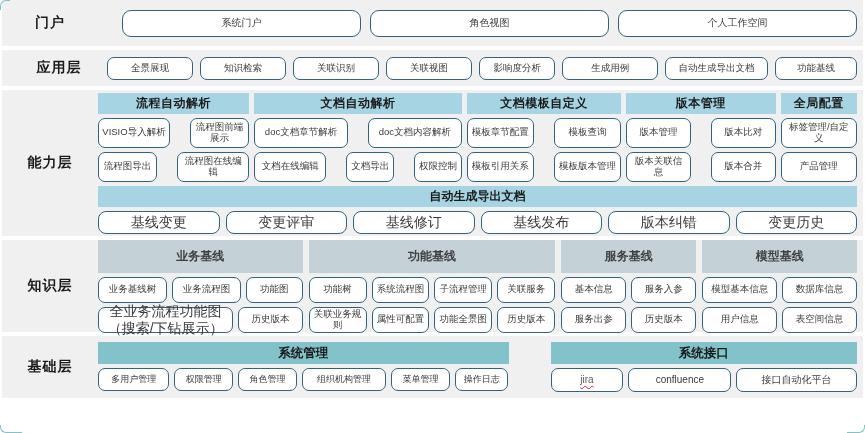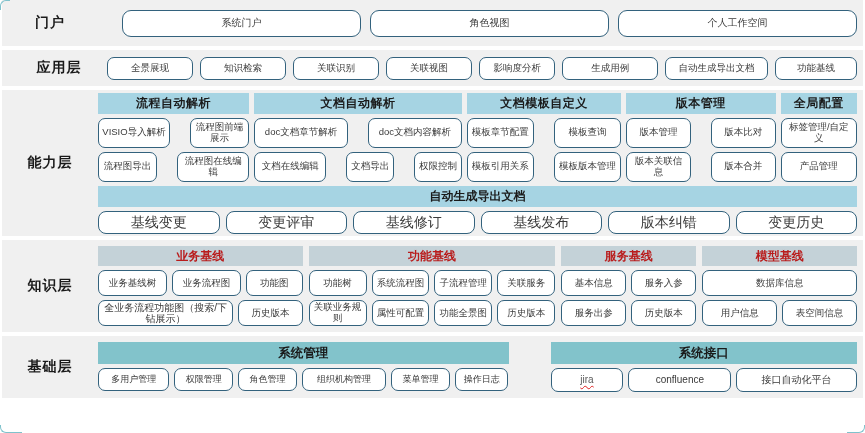--- a/index.html
+++ b/index.html
@@ -113,24 +113,24 @@
 
   
   .kn-cols { display: flex; gap: 6px; width: 100%; }
   .kn-col { display: flex; flex-direction: column; gap: 4px; }
   .kn-col.k1 { flex: 2.45 1 0; }
   .kn-col.k2 { flex: 2.95 1 0; }
   .kn-col.k3 { flex: 1.62 1 0; }
   .kn-col.k4 { flex: 1.85 1 0; }
   .kn-head {
     background: #c4d2d8;
-    color: #b91c1c;
+    color: #404040;
     font-weight: bold;
     font-size: 12px;
-    height: 20px;
+    height: 33px;
     display: flex; align-items: center; justify-content: center;
   }
   .kn-row { display: flex; gap: 5px; }
   .kn-row .pill { flex: 1 1 0; height: 26px; }
 
   
   .fd-cols { display: flex; gap: 42px; width: 100%; }
   .fd-col { display: flex; flex-direction: column; gap: 4px; }
   .fd-col.f1 { flex: 1.50 1 0; }
   .fd-col.f2 { flex: 1.12 1 0; }
@@ -289,21 +289,21 @@
       <div class="kn-cols">
 
         <div class="kn-col k1">
           <div class="kn-head">业务基线</div>
           <div class="kn-row">
             <div class="pill">业务基线树</div>
             <div class="pill">业务流程图</div>
             <div class="pill w-08">功能图</div>
           </div>
           <div class="kn-row">
-            <div class="pill w-16" style="font-size:10px;">全业务流程功能图（搜索/下钻展示）</div>
+            <div class="pill w-16" style="font-size:14px;">全业务流程功能图（搜索/下钻展示）</div>
             <div class="pill w-07">历史版本</div>
           </div>
         </div>
 
         <div class="kn-col k2">
           <div class="kn-head">功能基线</div>
           <div class="kn-row">
             <div class="pill">功能树</div>
             <div class="pill">系统流程图</div>
             <div class="pill">子流程管理</div>
@@ -325,20 +325,21 @@
           </div>
           <div class="kn-row">
             <div class="pill">服务出参</div>
             <div class="pill">历史版本</div>
           </div>
         </div>
 
         <div class="kn-col k4">
           <div class="kn-head">模型基线</div>
           <div class="kn-row">
+            <div class="pill">模型基本信息</div>
             <div class="pill">数据库信息</div>
           </div>
           <div class="kn-row">
             <div class="pill">用户信息</div>
             <div class="pill">表空间信息</div>
           </div>
         </div>
 
       </div>
     </div>

